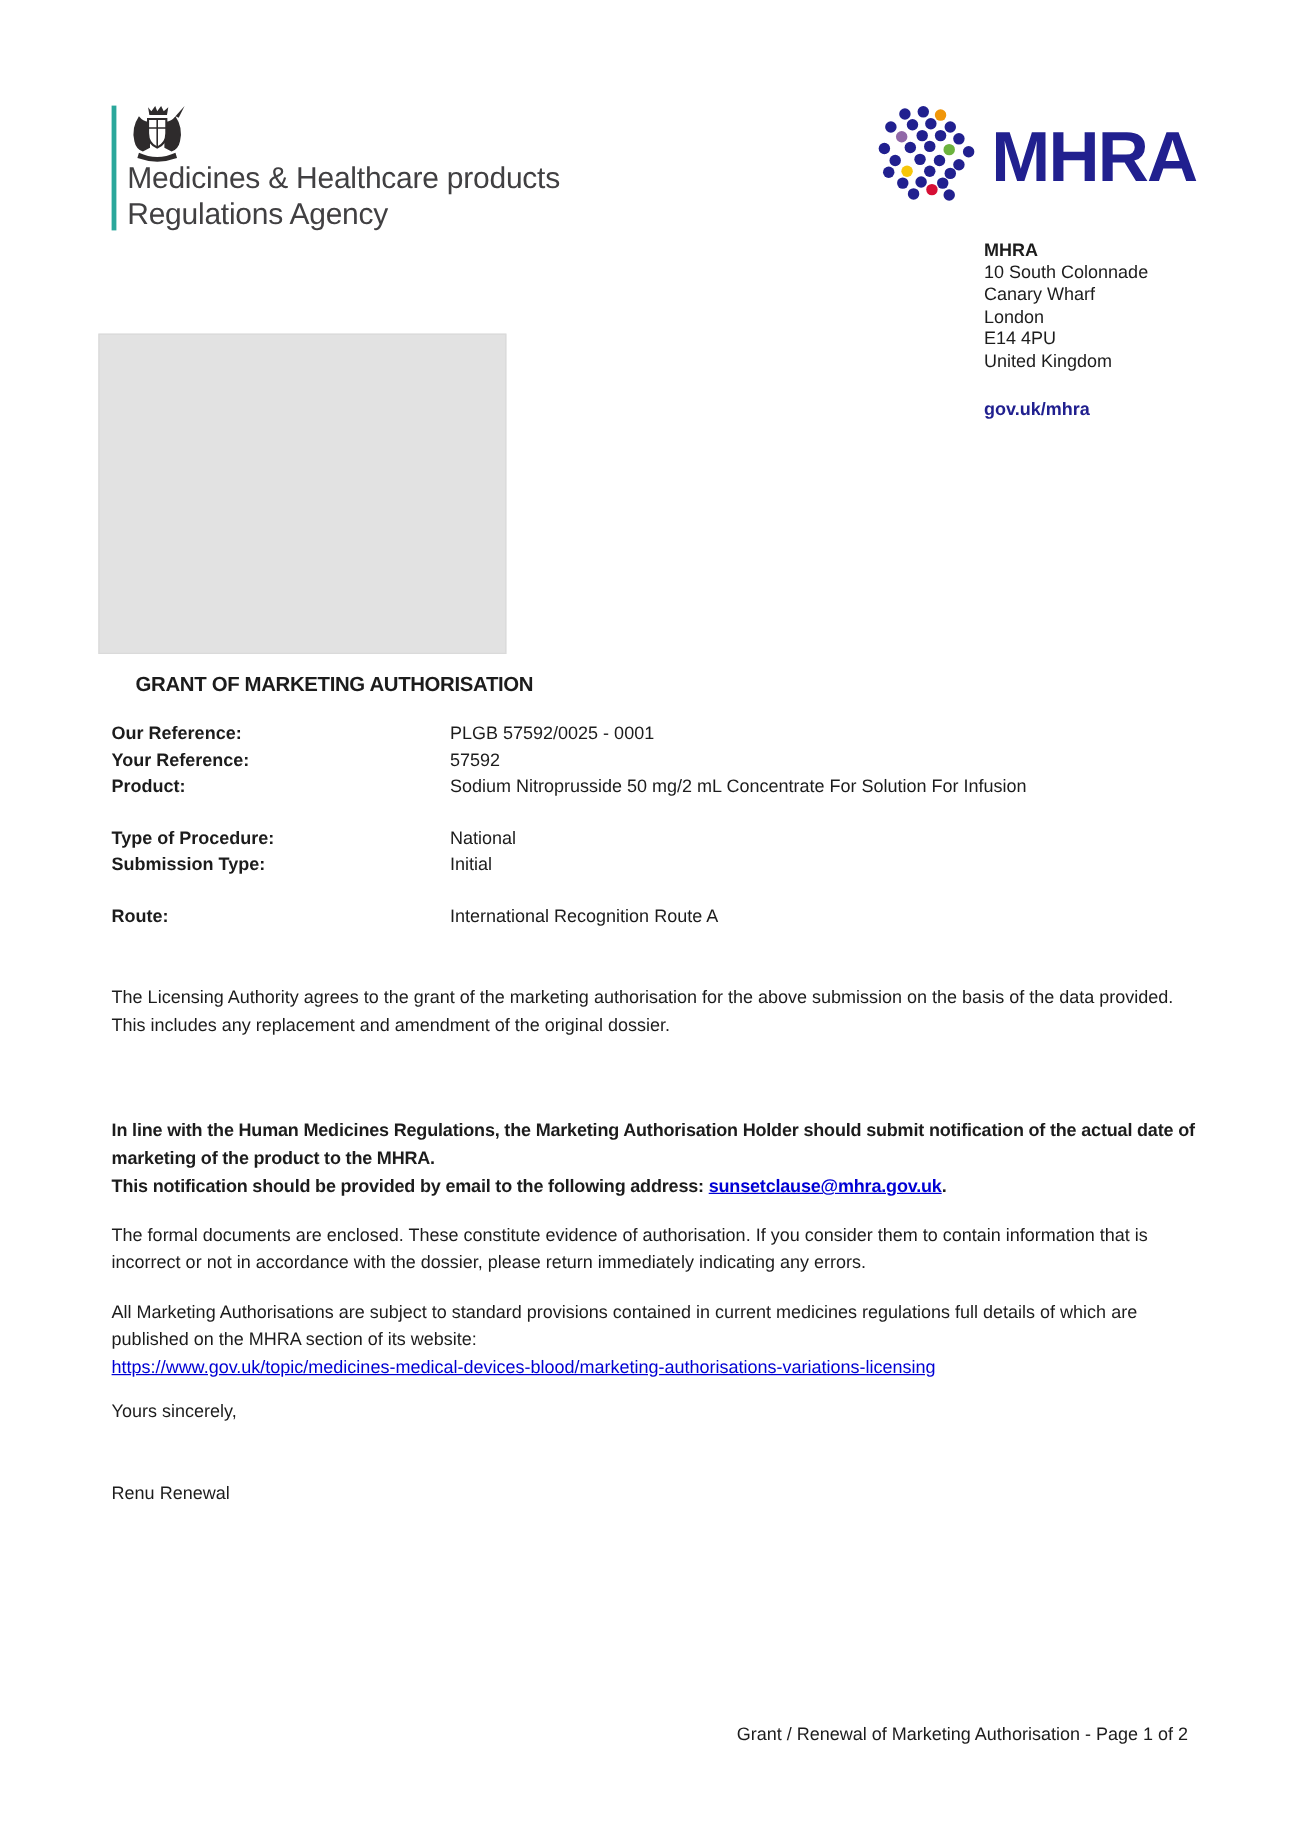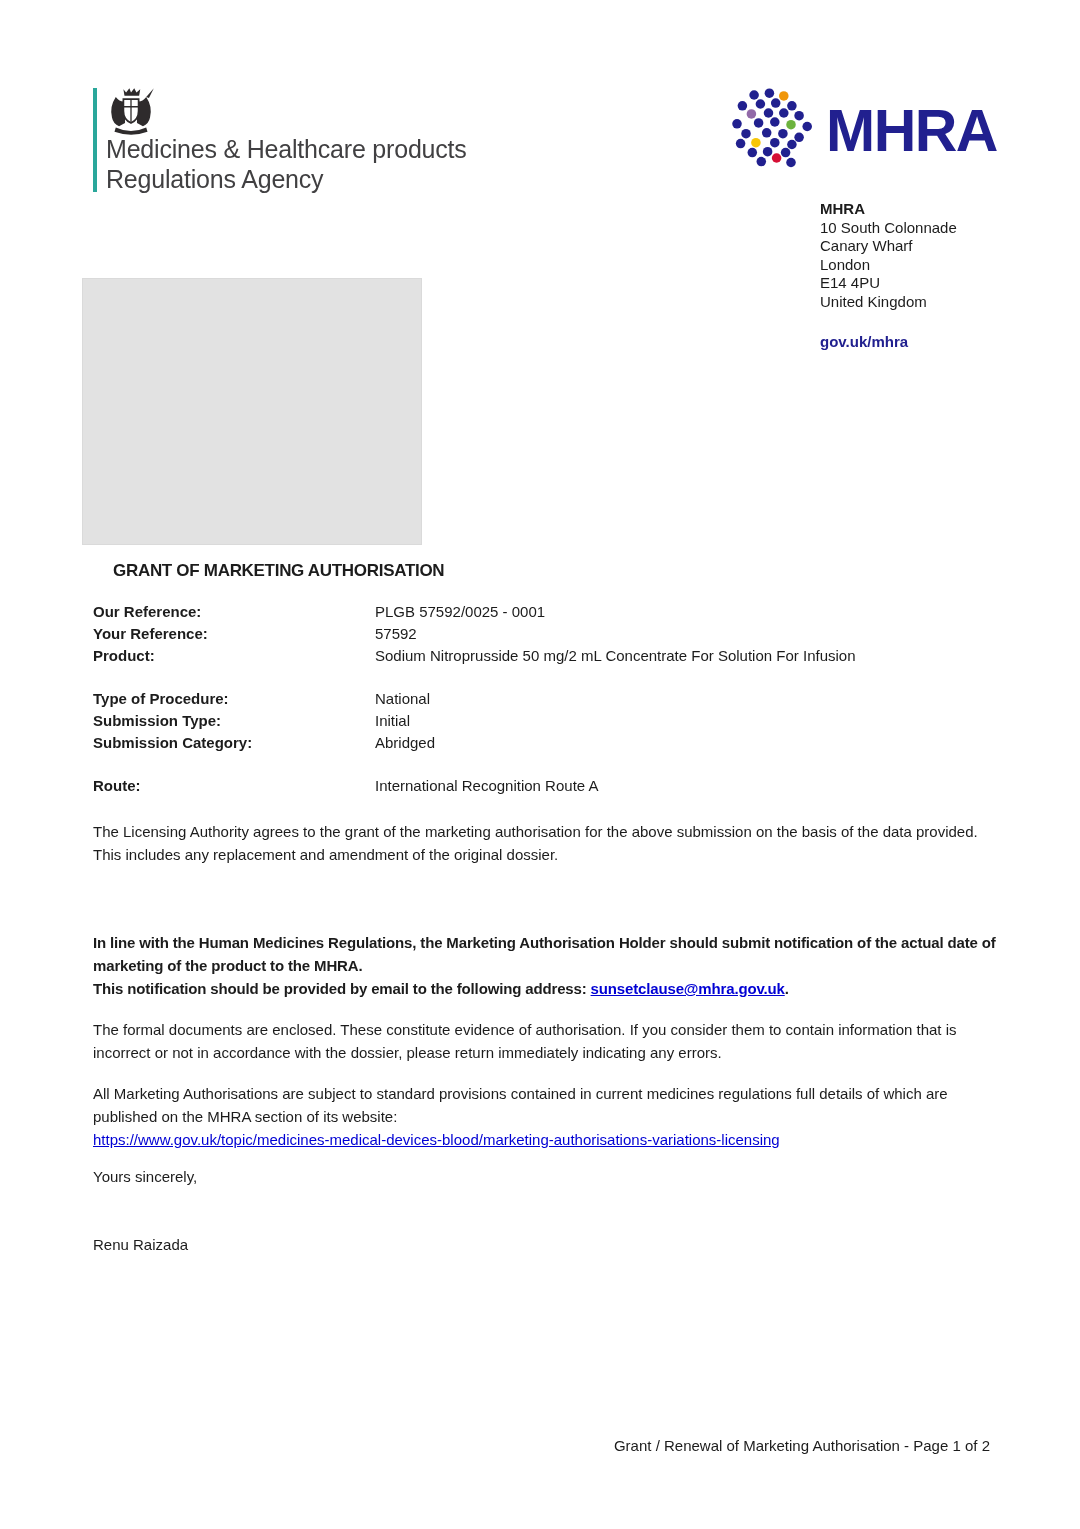--- a/index.html
+++ b/index.html
@@ -148,24 +148,20 @@
     </div>
     <div class="dgap"></div>
     <div class="drow">
       <div class="lbl">Type of Procedure:</div>
       <div class="val">National</div>
     </div>
     <div class="drow">
       <div class="lbl">Submission Type:</div>
       <div class="val">Initial</div>
     </div>
-    <div class="drow">
-      <div class="lbl">Submission Category:</div>
-      <div class="val">Abridged</div>
-    </div>
     <div class="dgap"></div>
     <div class="drow">
       <div class="lbl">Route:</div>
       <div class="val">International Recognition Route A</div>
     </div>
   </div>
 
   <div class="para p1">The Licensing Authority agrees to the grant of the marketing authorisation for the above submission on the basis of the data provided. This includes any replacement and amendment of the original dossier.</div>
 
   <div class="para p2">
@@ -174,17 +170,17 @@
   </div>
 
   <div class="para p3">The formal documents are enclosed. These constitute evidence of authorisation. If you consider them to contain information that is incorrect or not in accordance with the dossier, please return immediately indicating any errors.</div>
 
   <div class="para p4">
     <div>All Marketing Authorisations are subject to standard provisions contained in current medicines regulations full details of which are published on the MHRA section of its website:</div>
     <a class="link">https://www.gov.uk/topic/medicines-medical-devices-blood/marketing-authorisations-variations-licensing</a>
   </div>
 
   <div class="valediction">Yours sincerely,</div>
-  <div class="signatory">Renu Raizada</div>
+  <div class="signatory">Renu Renewal</div>
 
   <div class="footer">Grant / Renewal of Marketing Authorisation - Page 1 of 2</div>
 
 </div>
 
 </body></html>

